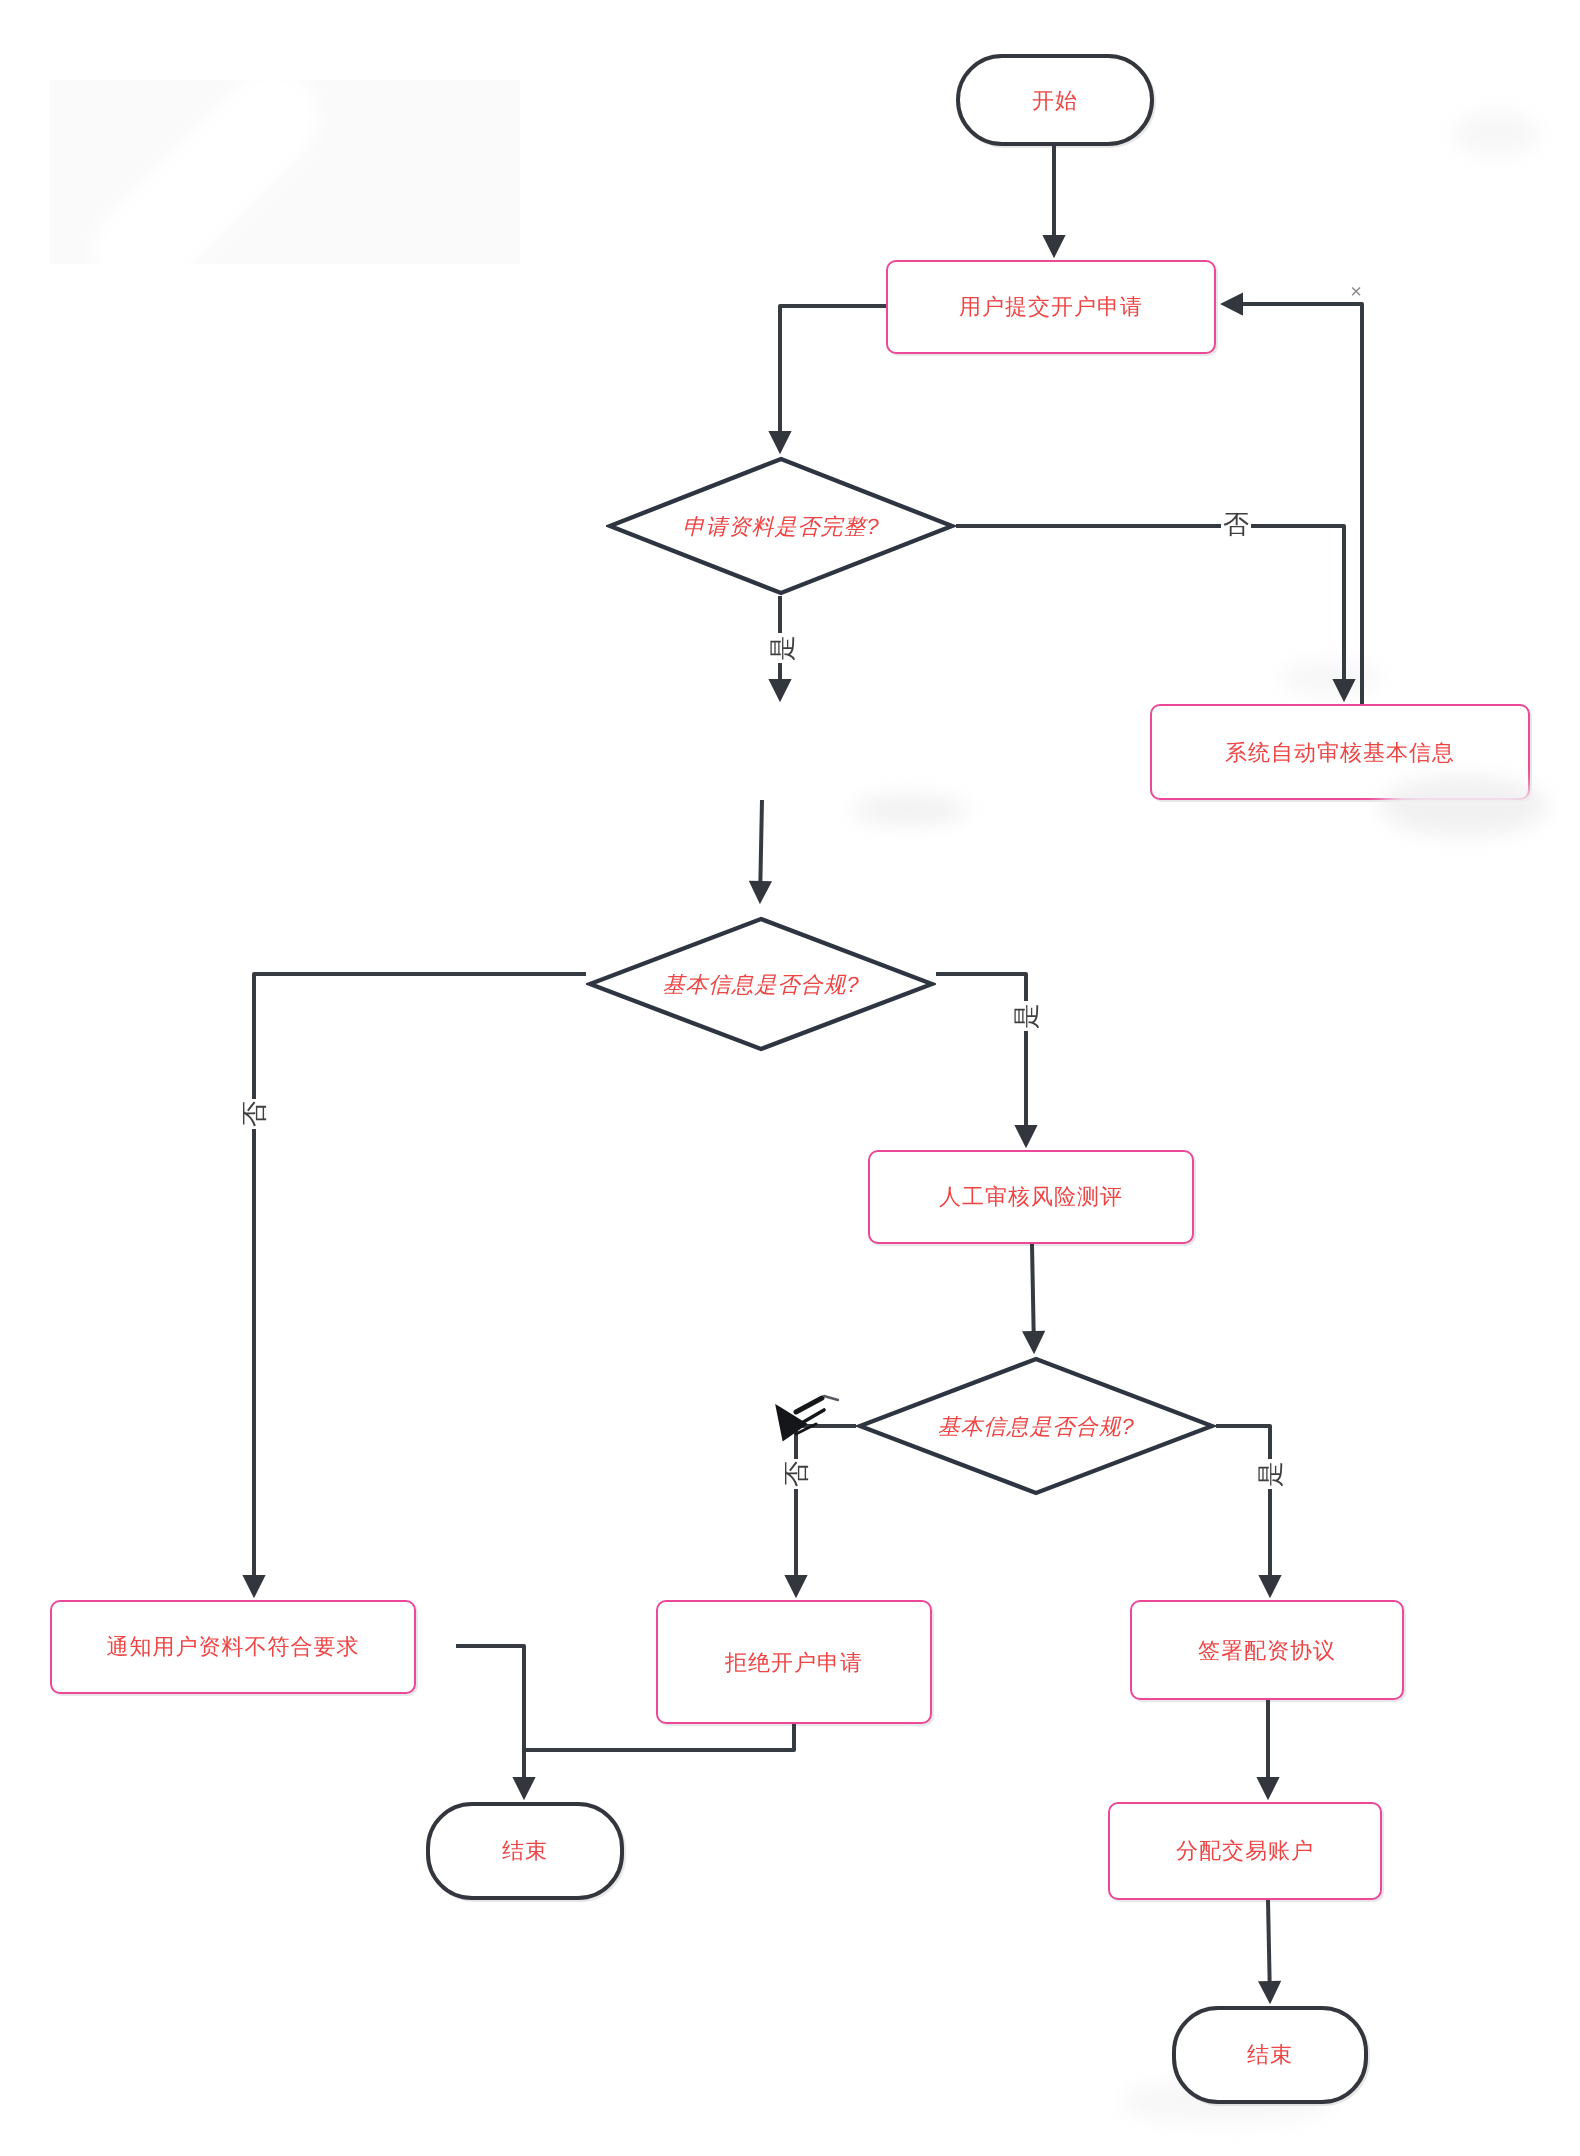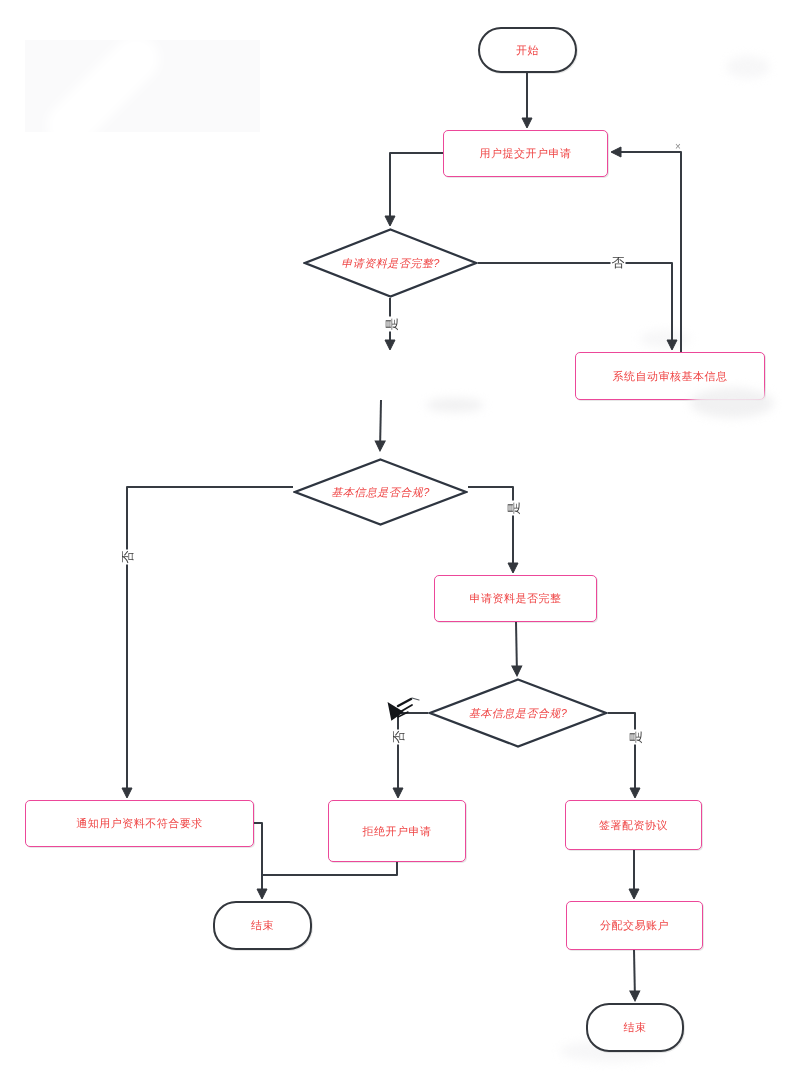--- a/index.html
+++ b/index.html
@@ -145,47 +145,47 @@
   </div>
 
   <div class="node diamond" style="left:293px; top:458px; width:175px; height:68px;">
     <svg width="175" height="68" viewBox="0 0 175 68" preserveAspectRatio="none">
       <polygon points="87.5,1.5 173,34 87.5,66.5 2,34" fill="#ffffff" stroke="#2e3540" stroke-width="2.2"></polygon>
     </svg>
     <span class="lbl">基本信息是否合规?</span>
   </div>
 
   <div class="node rect" style="left:434px; top:575px; width:163px; height:47px;">
-    <span class="lbl">申请资料是否完整</span>
+    <span class="lbl">人工审核风险测评</span>
   </div>
 
   <div class="node diamond" style="left:428px; top:678px; width:180px; height:70px;">
     <svg width="180" height="70" viewBox="0 0 180 70" preserveAspectRatio="none">
       <polygon points="90,1.5 178,35 90,68.5 2,35" fill="#ffffff" stroke="#2e3540" stroke-width="2.2"></polygon>
     </svg>
     <span class="lbl">基本信息是否合规?</span>
   </div>
 
-  <div class="node rect" style="left:25px; top:800px; width:229px; height:47px;align-items:center;">
+  <div class="node rect" style="left:25px; top:800px; width:183px; height:47px;align-items:center;">
     <span class="lbl">通知用户资料不符合要求</span>
   </div>
 
   <div class="node rect" style="left:328px; top:800px; width:138px; height:62px;">
     <span class="lbl">拒绝开户申请</span>
   </div>
 
   <div class="node rect" style="left:565px; top:800px; width:137px; height:50px;">
     <span class="lbl">签署配资协议</span>
   </div>
 
   <div class="node terminal" style="left:213px; top:901px; width:99px; height:49px;">
     <span class="lbl">结束</span>
   </div>
 
-  <div class="node rect" style="left:566px; top:901px; width:137px; height:49px;">
+  <div class="node rect" style="left:554px; top:901px; width:137px; height:49px;">
     <span class="lbl">分配交易账户</span>
   </div>
 
   <div class="node terminal" style="left:586px; top:1003px; width:98px; height:49px;">
     <span class="lbl">结束</span>
   </div>
 
   <div class="edge-label rot" style="left:391px; top:324px;">是</div>
   <div class="edge-label" style="left:618px; top:262px;">否</div>
   <div class="edge-label rot" style="left:127px; top:557px;">否</div>

